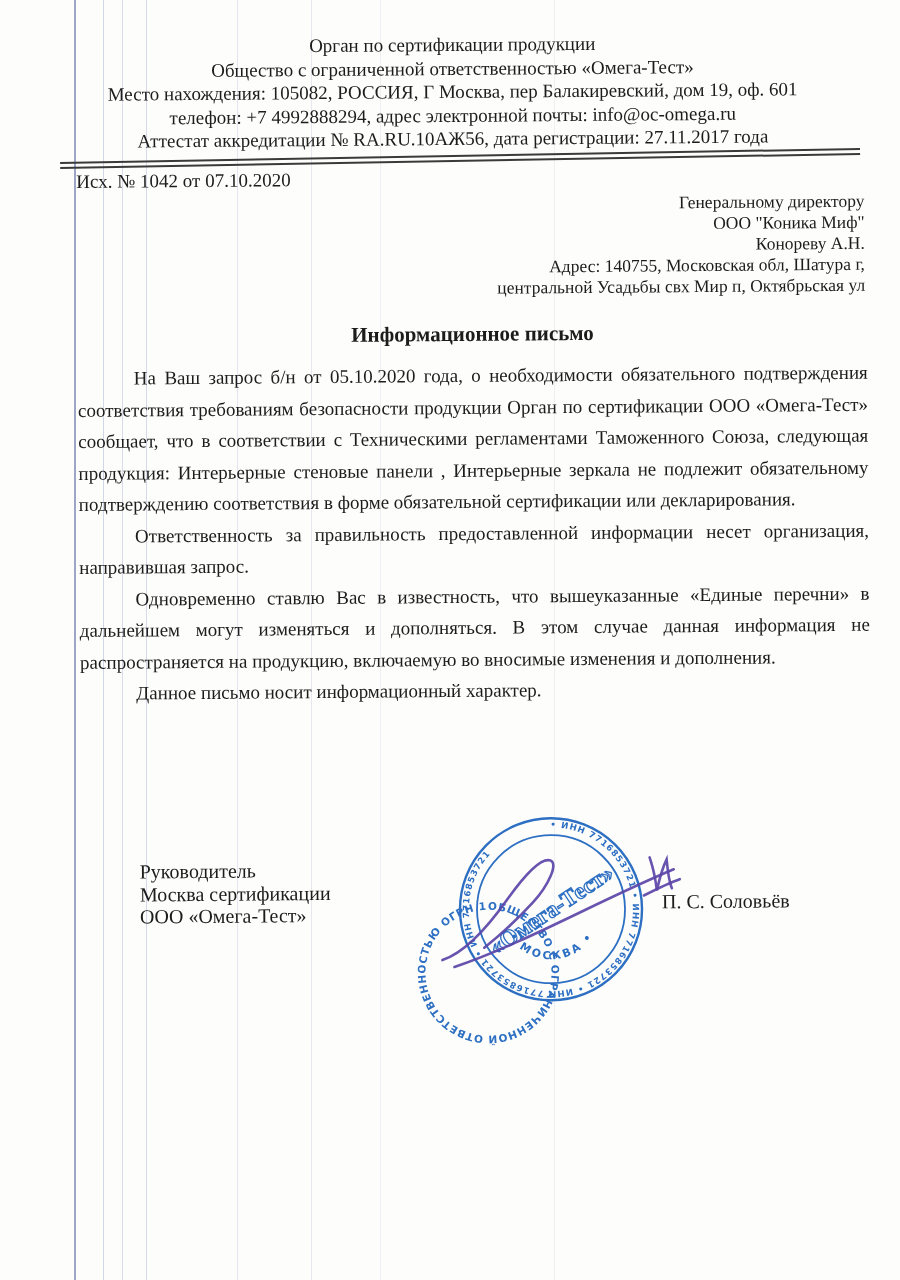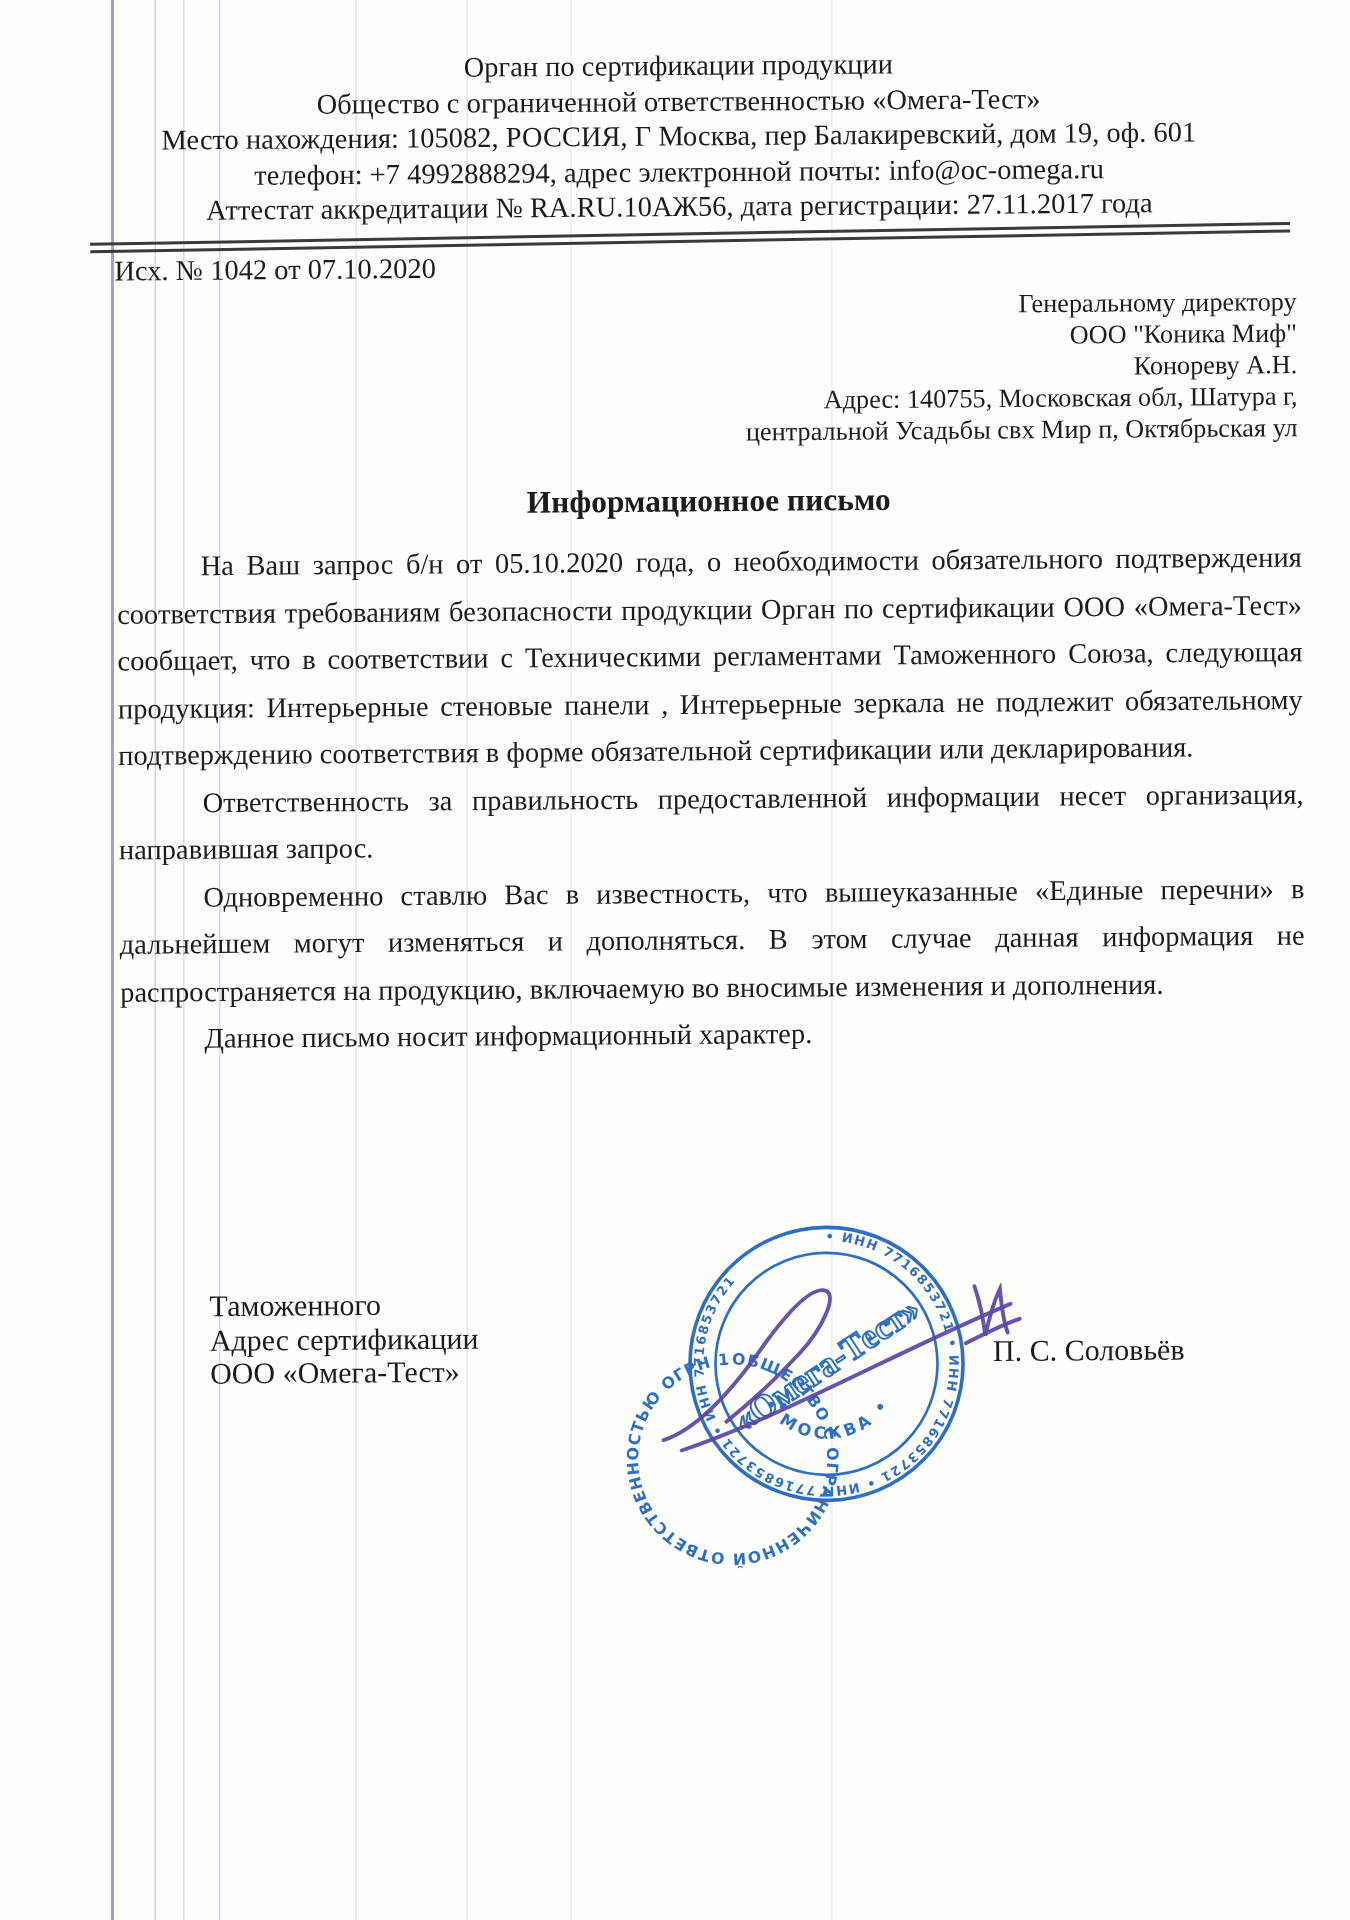--- a/index.html
+++ b/index.html
@@ -96,22 +96,22 @@
   <div class="doc-title">Информационное письмо</div>
 
   <div class="body-text">
     <p>На Ваш запрос б/н от 05.10.2020 года, о необходимости обязательного подтверждения соответствия требованиям безопасности продукции Орган по сертификации ООО «Омега-Тест» сообщает, что в соответствии с Техническими регламентами Таможенного Союза, следующая продукция: Интерьерные стеновые панели , Интерьерные зеркала не подлежит обязательному подтверждению соответствия в форме обязательной сертификации или декларирования.</p>
     <p>Ответственность за правильность предоставленной информации несет организация, направившая запрос.</p>
     <p>Одновременно ставлю Вас в известность, что вышеуказанные «Единые перечни» в дальнейшем могут изменяться и дополняться. В этом случае данная информация не распространяется на продукцию, включаемую во вносимые изменения и дополнения.</p>
     <p>Данное письмо носит информационный характер.</p>
   </div>
 
   <div class="sig-block">
-    <div>Таможенного</div>
-    <div>Адрес сертификации</div>
+    <div>Руководитель</div>
+    <div>Москва сертификации</div>
     <div>ООО «Омега-Тест»</div>
   </div>
 
   <div class="sig-name">П. С. Соловьёв</div>
 
   <div class="stamp-wrap">
     <svg width="260" height="230" viewBox="0 0 260 230" xmlns="http://www.w3.org/2000/svg">
       <defs>
         <path id="innRing" d="M 115,33 A 82,82 0 1 1 114.9,33"></path>
         <path id="mainRing" d="M 52,115 A 63,63 0 1 1 51.9,115"></path>

